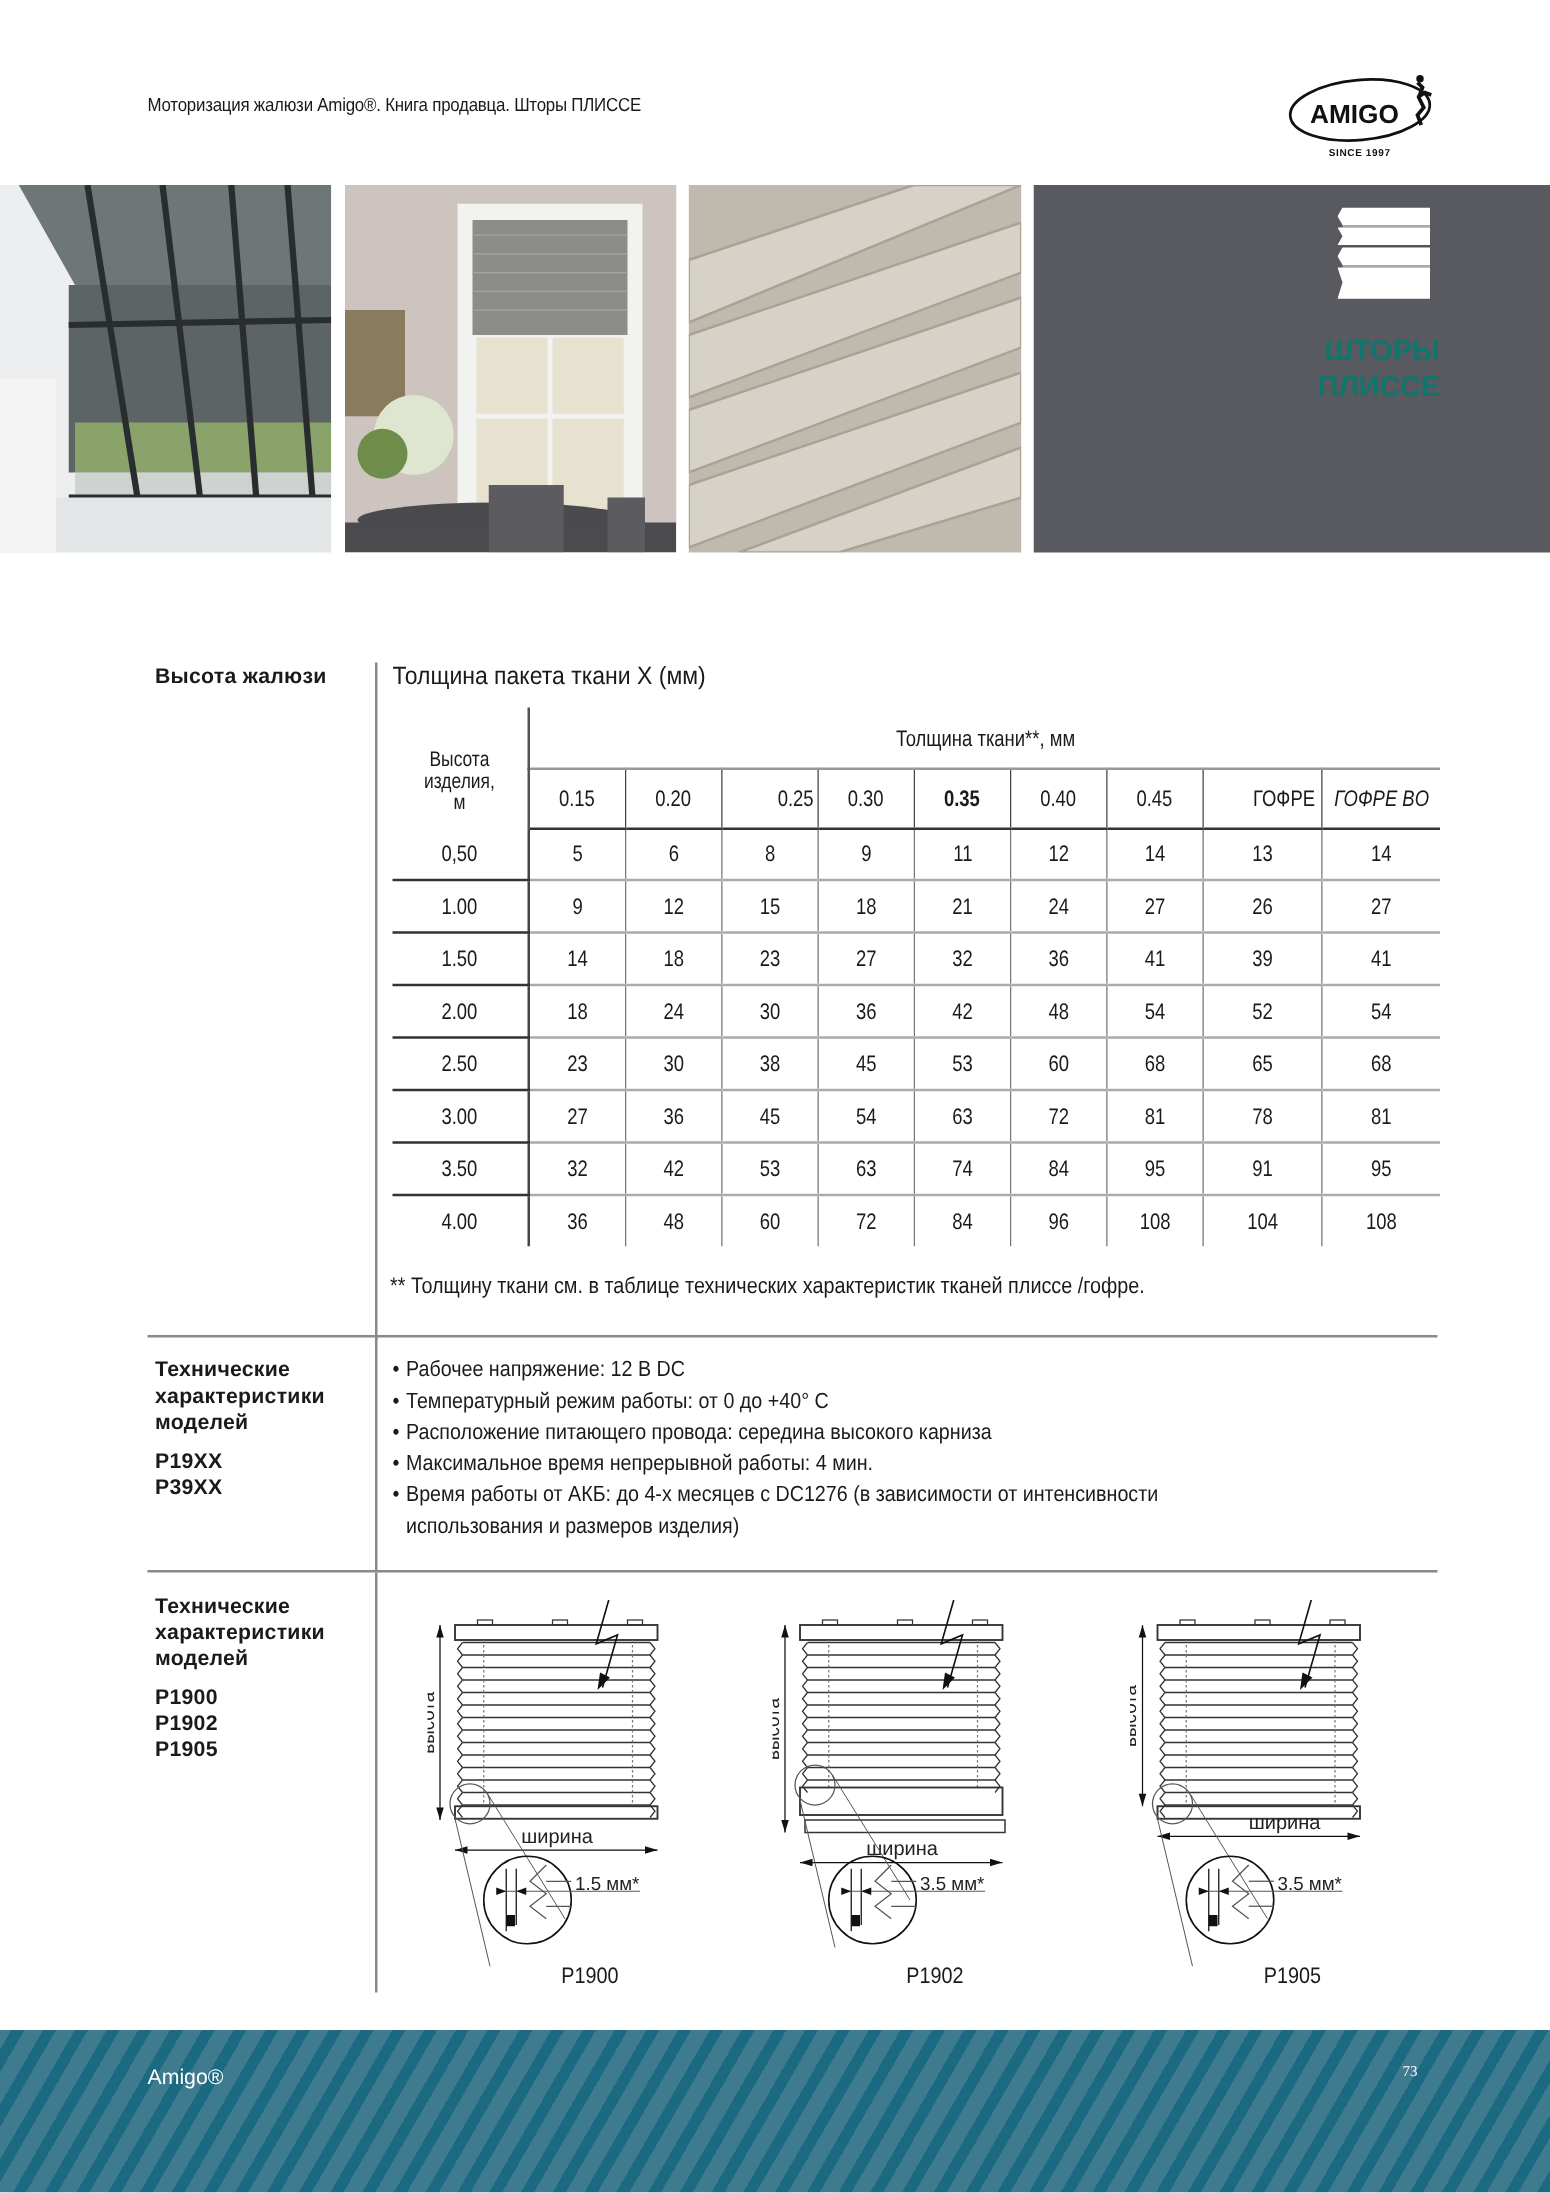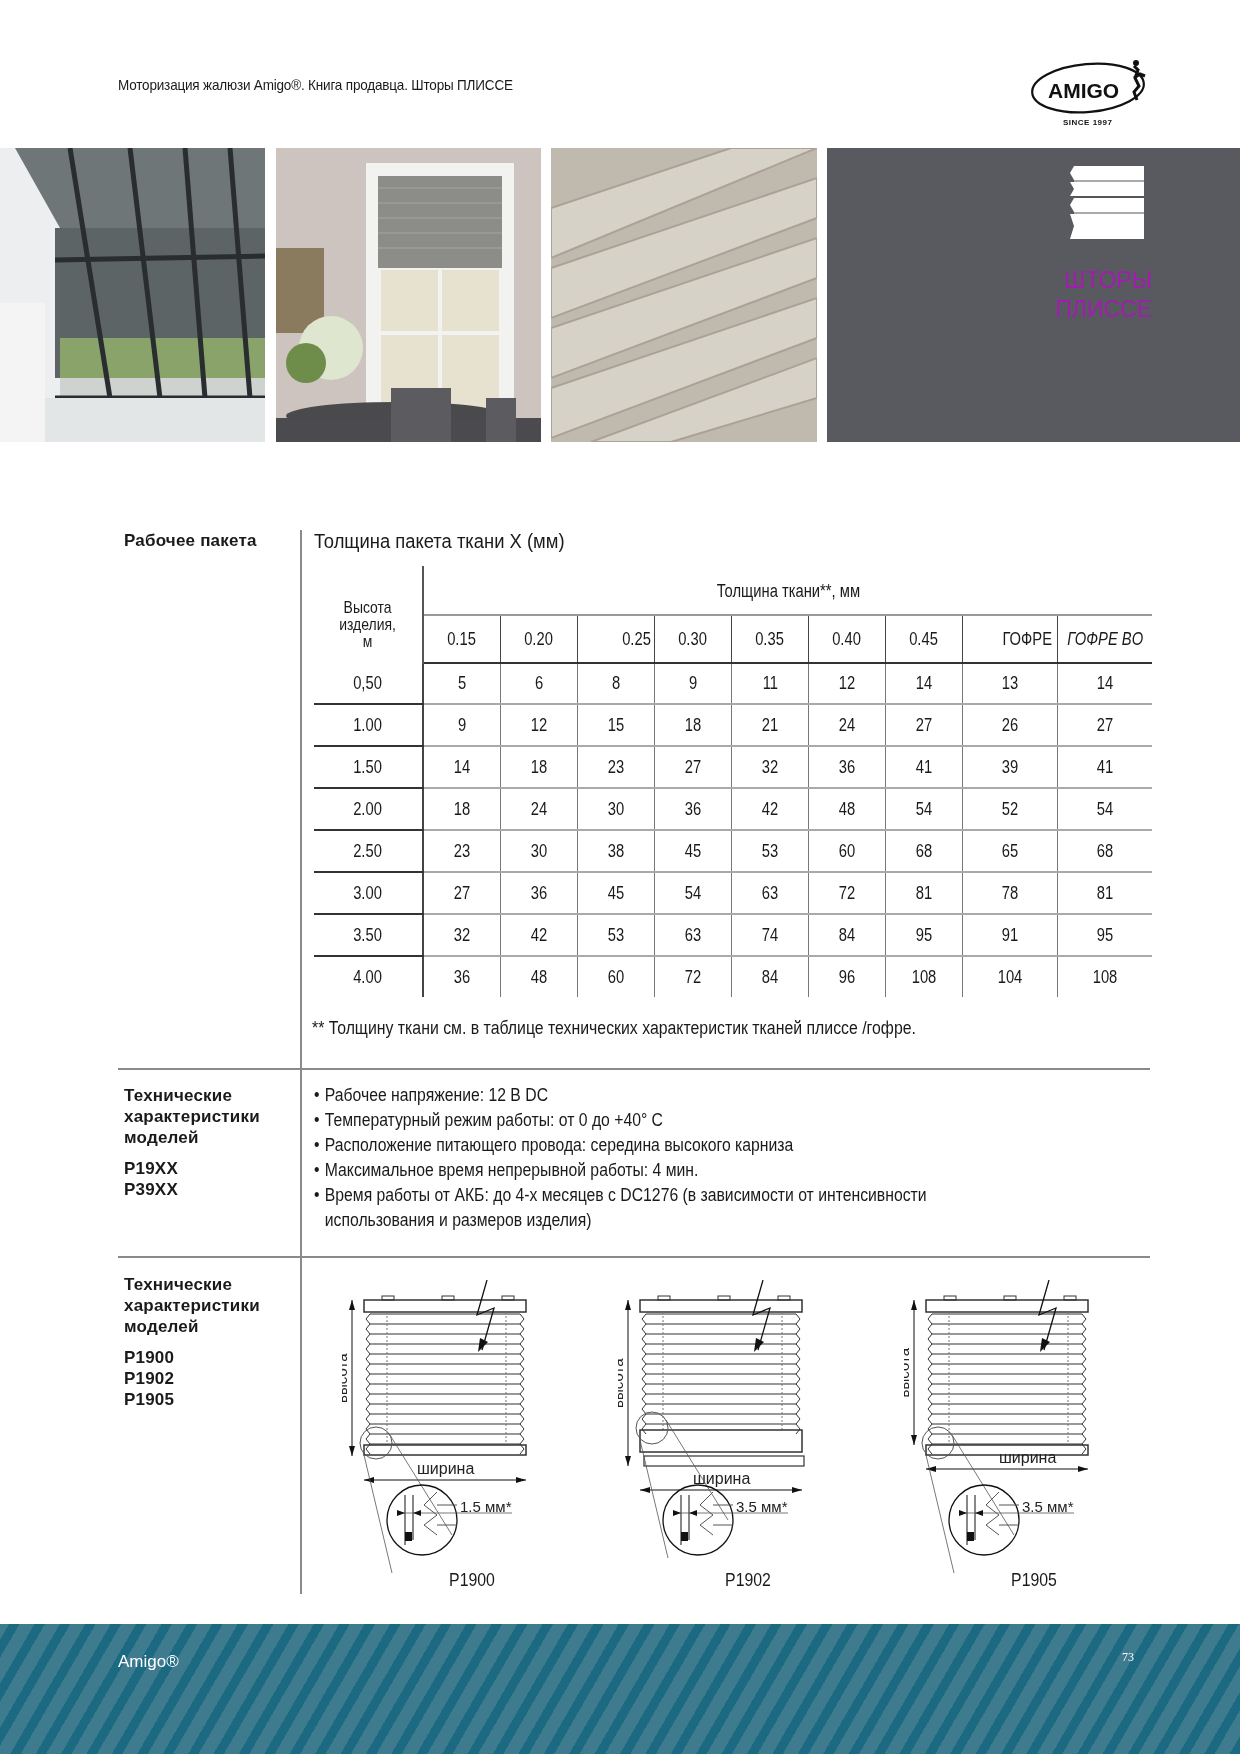--- a/index.html
+++ b/index.html
@@ -10,21 +10,21 @@
   
   .doc-title { left:118px; top:76px; font-size:15px; letter-spacing:-0.2px; transform:scaleX(0.9); transform-origin:left center; }
   .logo { left:1030px; top:58px; width:124px; height:72px; }
 
   
   .photo { top:148px; height:294px; overflow:hidden; }
   .p1 { left:0; width:265px; background:#e9ebec; }
   .p2 { left:276px; width:265px; background:#cfc5c1; }
   .p3 { left:551px; width:266px; background:#cfcac0; }
   .panel { left:827px; top:148px; width:413px; height:294px; background:#595960; }
-  .panel-title { right:88px; top:266px; color:#a21caf; font-weight:normal; font-size:23px; line-height:29px; text-align:right; }
+  .panel-title { right:88px; top:266px; color:#0f766e; font-weight:bold; font-size:23px; line-height:29px; text-align:right; }
   .panel-icon { left:1070px; top:166px; width:74px; height:74px; }
 
   
   .side-label { left:124px; font-weight:bold; font-size:17px; line-height:21px; letter-spacing:0.2px; }
   .side-label .gap { height:10px; }
   .vline { left:300px; width:2px; background:#8a8a8a; }
   .hsep { left:118px; width:1032px; height:2px; background:#8a8a8a; }
 
   .section-title { left:314px; top:530px; font-size:20px; transform:scaleX(0.92); transform-origin:left center; }
 
@@ -134,38 +134,38 @@
   <rect x="4" y="30" width="70" height="2" fill="#555"></rect>
   <polygon points="4,32 74,32 74,46 4,46 0,39" fill="#fff"></polygon>
   <rect x="4" y="46" width="70" height="2" fill="#aaa"></rect>
   <polygon points="0,48 74,48 74,73 0,73 4,60" fill="#fff"></polygon>
 </svg>
 <div class="abs panel-title">
   <div>ШТОРЫ</div>
   <div>ПЛИССЕ</div>
 </div>
 
-<div class="abs side-label" style="top:530px;">Рабочее пакета</div>
+<div class="abs side-label" style="top:530px;">Высота жалюзи</div>
 <div class="abs vline" style="top:530px; height:542px;"></div>
 <div class="abs section-title">Толщина пакета ткани Х (мм)</div>
 
 <table class="t">
   <tbody>
       <tr>
     <th class="corner" rowspan="2">
       <span class="cond"><span>Высота</span><br><span>изделия,</span><br><span>м</span></span>
     </th>
     <th class="group" colspan="9"><span class="cond">Толщина ткани**, мм</span></th>
   </tr>
   <tr id="colrow">
         <th class="colh" style="width: 76px;"><span class="cond">0.15</span></th>
         <th class="colh" style="width: 76px;"><span class="cond">0.20</span></th>
         <th class="colh" style="width: 76px; text-align: right;"><span class="cond">0.25</span></th>
         <th class="colh" style="width: 76px; margin-top: 35px;"><span class="cond">0.30</span></th>
-        <th class="colh" style="width: 76px;"><span class="cond">0.35</span></th>
+        <th class="colh" style="width: 76px; font-weight: bold;"><span class="cond">0.35</span></th>
         <th class="colh" style="width: 76px;"><span class="cond">0.40</span></th>
         <th class="colh" style="width: 76px;"><span class="cond">0.45</span></th>
         <th class="colh" style="width: 94px; text-align: right;"><span class="cond">ГОФРЕ</span></th>
         <th class="colh" style="width: 94px;"><span class="cond">ГОФРЕ BO</span></th>
       </tr>
 <tr>
         <td class="rowh"><span class="cond">0,50</span></td>
         <td class="cell"><span class="cond">5</span></td>
         <td class="cell"><span class="cond">6</span></td>
         <td class="cell"><span class="cond">8</span></td>

